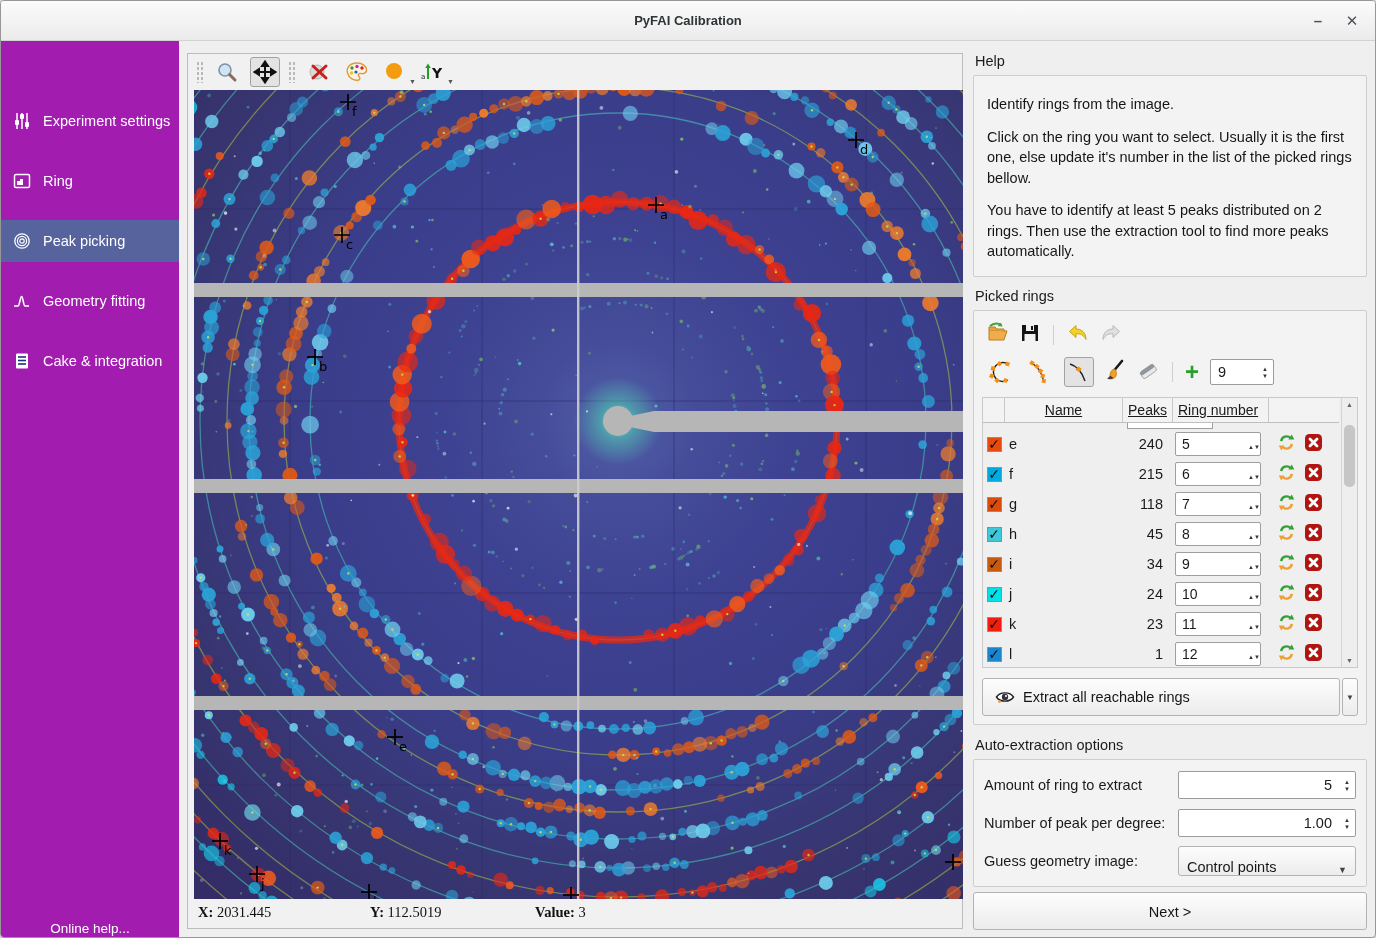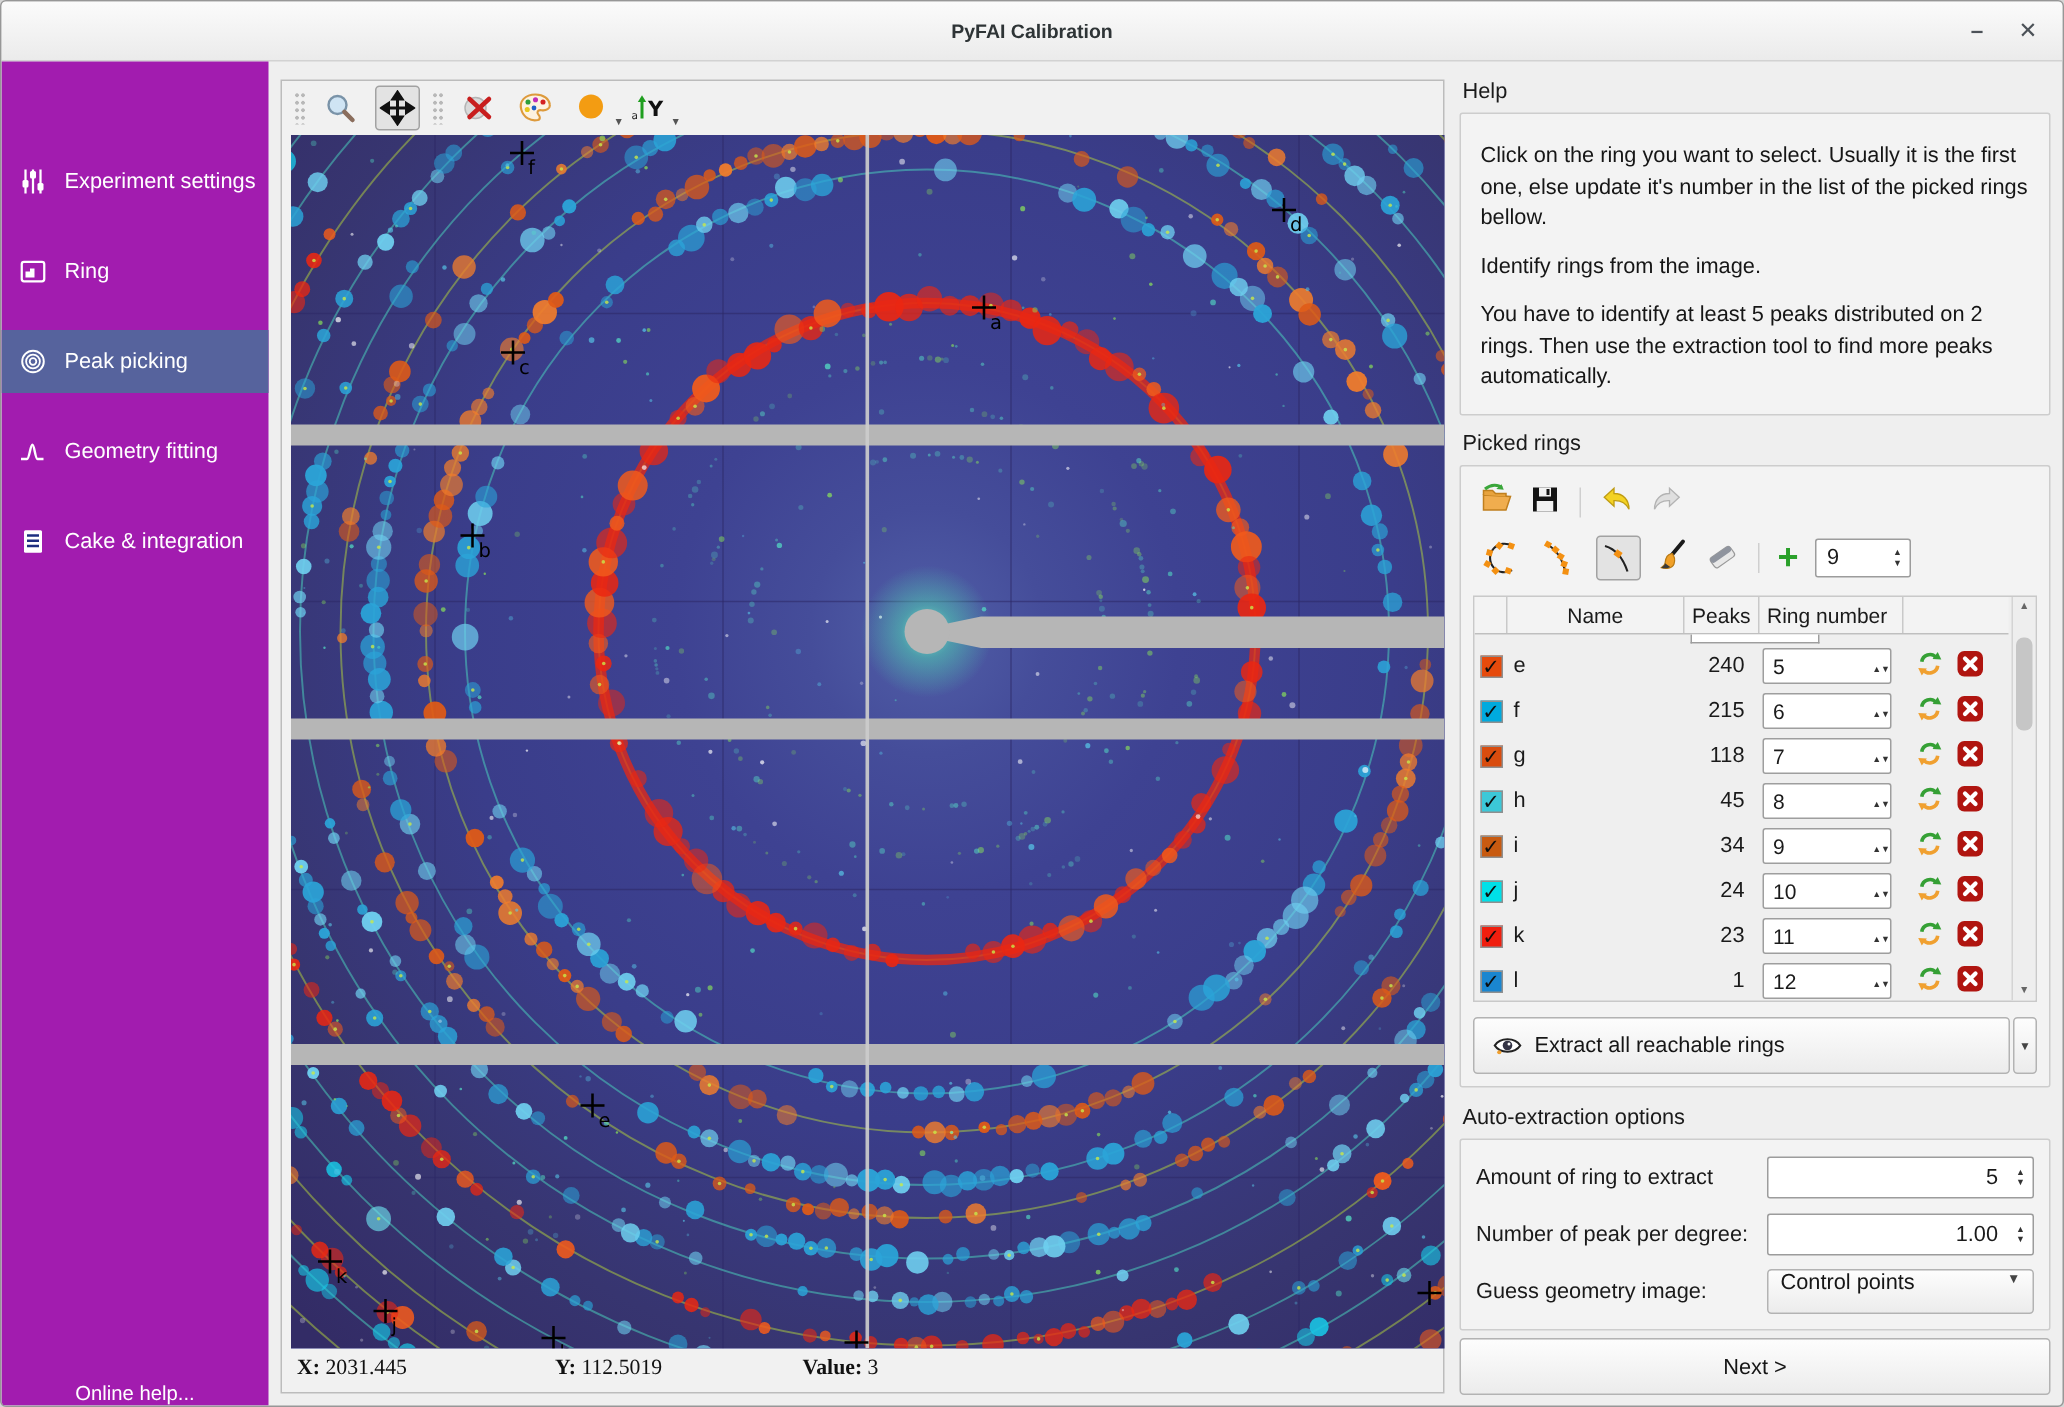--- a/index.html
+++ b/index.html
@@ -47,21 +47,21 @@
   .tool-btn{width:30px;height:30px;display:flex;align-items:center;justify-content:center;border-radius:3px;border:1px solid transparent;}
   .tool-btn.pressed{background:#e3e3e3;border:1px solid #a2a2a2;}
   .spin{display:flex;align-items:center;background:#fff;border:1px solid #9c9c9c;border-radius:2px;height:26px;}
   .spin .val{flex:1;padding:0 7px;font-size:14.5px;}
   .spin .sar{width:16px;display:flex;flex-direction:column;align-items:center;justify-content:center;gap:1px;}
   .sar i{font-style:normal;font-size:6px;line-height:6px;color:#333;}
   .add-spin{width:64px;margin-left:2px;}
   
   .rtable{margin-top:9px;border:1px solid #c9c9c9;background:#efefef;position:relative;height:271px;overflow:hidden;}
   .thead{display:grid;grid-template-columns:22px 118px 50px 96px 70px;height:25px;background:#f3f3f3;
-    border-bottom:1px solid #bfbfbf;font-size:14px;align-items:center;width:356px;}
+    border-bottom:1px solid #bfbfbf;font-size:14px;align-items:center;width:356px;text-decoration:underline;}
   .thead div{border-right:1px solid #c9c9c9;height:100%;display:flex;align-items:center;justify-content:center;}
   .thead .h-ring{justify-content:flex-start;padding-left:5px;}
   .thead .h-act{border-right:none;}
   .sliver{position:absolute;left:144px;top:25px;width:86px;height:6px;background:#fff;border:1px solid #9e9e9e;border-top:none;}
   .tbody{position:absolute;top:31px;left:0;width:356px;}
   .trow{display:grid;grid-template-columns:22px 118px 50px 96px 70px;height:30px;align-items:center;font-size:14.5px;}
   .c-cb{display:flex;justify-content:center;}
   .cb{width:15px;height:15px;border:1px solid #8f8f8f;color:#0d0d0d;font-size:14px;line-height:13px;
     font-weight:bold;text-align:center;display:inline-block;}
   .c-name{padding-left:4px;}
@@ -77,21 +77,21 @@
   .extract-row{display:flex;margin-top:10px;}
   .btn{background:linear-gradient(#fdfdfd,#ececec);border:1px solid #b3b3b3;border-radius:3px;font-size:14.5px;color:#161616;}
   .extract-btn{flex:1;height:38px;display:flex;align-items:center;gap:8px;padding-left:12px;}
   .extract-dd{width:16px;height:38px;margin-left:2px;display:flex;align-items:center;justify-content:center;
     font-size:8px;color:#444;}
   .options-box{padding:11px 10px 1px 10px;}
   .opt-row{display:flex;align-items:center;margin-bottom:10px;height:28px;}
   .opt-row .olabel{flex:1;font-size:14.5px;}
   .opt-spin{width:178px;height:28px;}
   .opt-spin .val{text-align:right;}
-  .combo{width:178px;height:30px;display:flex;align-items:flex-start;padding:0 8px;}
+  .combo{width:178px;height:30px;display:flex;align-items:flex-end;padding:0 8px;}
   .combo .cval{flex:1;}
   .combo .ccaret{font-size:9px;color:#444;}
   .next-btn{position:absolute;bottom:7px;left:0;right:0;height:38px;text-align:center;line-height:36px;}
 </style>
 </head>
 <body>
 
 <div class="window">
 
   <div class="titlebar">
@@ -1588,22 +1588,22 @@
     <div class="plot-status">
       <span class="st-group st-x"><b>X:</b> <span>2031.445</span></span>
       <span class="st-group st-y"><b>Y:</b> <span>112.5019</span></span>
       <span class="st-group"><b>Value:</b> <span>3</span></span>
     </div>
   </section>
 
   <aside class="right-panel">
     <div class="group-label">Help</div>
     <div class="gbox help-box">
+      <p>Identify rings from the image.</p>
       <p>Click on the ring you want to select. Usually it is the first one, else update it's number in the list of the picked rings bellow.</p>
-      <p>Identify rings from the image.</p>
       <p style="margin-bottom:4px">You have to identify at least 5 peaks distributed on 2 rings. Then use the extraction tool to find more peaks automatically.</p>
     </div>
 
     <div class="group-label" style="margin-top:11px">Picked rings</div>
     <div class="gbox rings-box">
       <div class="rtb">
         <span>
           <svg width="24" height="24" viewBox="0 0 24 24">
             <path d="M3 9 L3 19 L18 19 L21 10 Z" fill="#f0ad4e" stroke="#c07f1e" stroke-width="1"></path>
             <path d="M3 9 L3 6 L9 6 L11 8 L18 8 L18 10" fill="#e8a33d" stroke="#c07f1e" stroke-width="1"></path>

